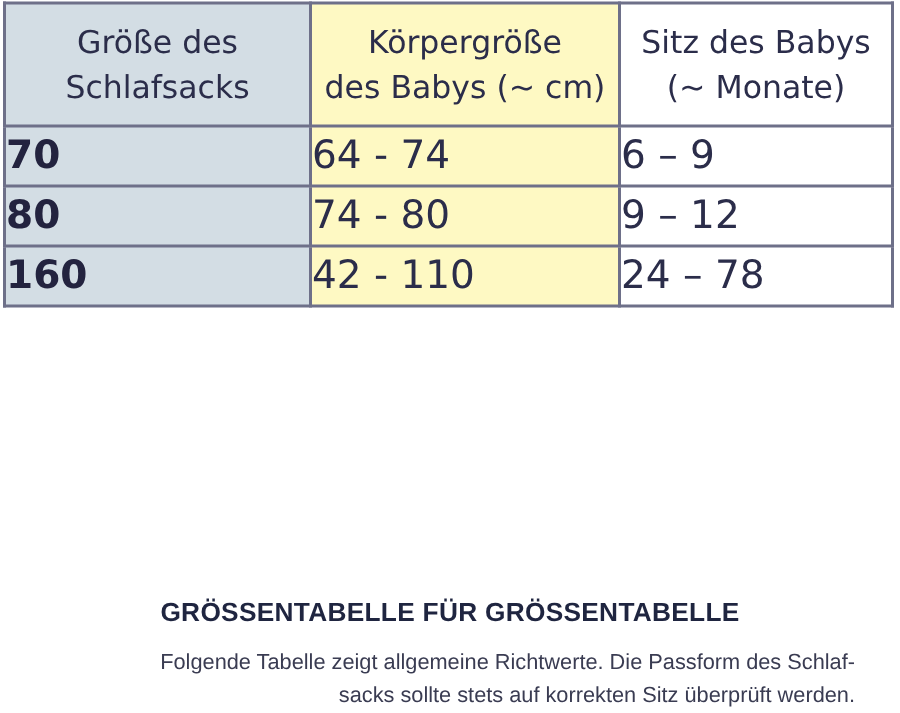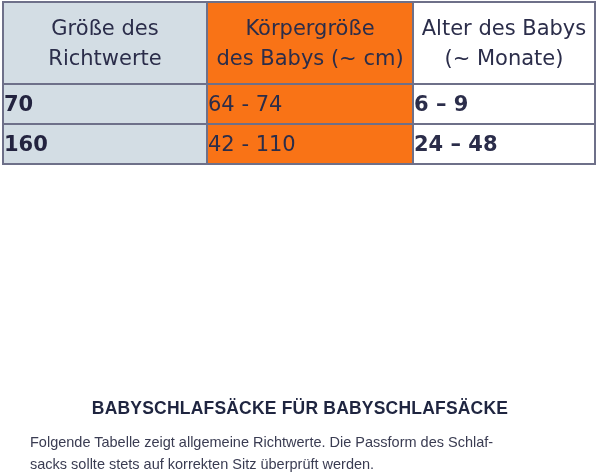--- a/index.html
+++ b/index.html
@@ -1,60 +1,65 @@
 <!DOCTYPE html>
 <html><head>
 <meta charset="utf-8">
 <style>
   html, body { margin:0; padding:0; background:#ffffff; }
   body { width:600px; height:475px; position:relative; overflow:hidden;
          font-family:"DejaVu Sans", sans-serif; color:#2b2d4a; }
   .tbl { position:absolute; left:2px; top:1px; width:594px; border-collapse:collapse; }
   .tbl td, .tbl th { border:2px solid #6e7089; padding:0; }
   .tbl th { font-weight:normal; font-size:21px; line-height:30px; height:80px; color:#2b2d4a; }
-  .tbl td { height:38px; font-size:21px;margin-left:11px; }
+  .tbl td { height:38px; font-size:26px;margin-left:11px; }
   .c1 { background:#d3dde4; width:202px; }
-  .c2 { background:#f97316; width:204px; }
-  .c3 { background:#ffffff;font-weight:bold; }
+  .c2 { background:#fef9c3; width:204px; }
+  .c3 { background:#ffffff; }
   td.c1 { font-weight:bold; color:#23233f; }
   .title { position:absolute; left:0; top:398px; width:600px; text-align:center;
            font-family:"Liberation Sans", sans-serif; font-weight:bold; font-size:17.5px;
            color:#1f2540; letter-spacing:0.2px; }
-  .desc { position:absolute; left:30px; top:431px; width:540px; text-align:left;
+  .desc { position:absolute; left:30px; top:431px; width:540px; text-align:right;
           font-family:"Liberation Sans", sans-serif; font-size:14.5px; line-height:22px; color:#3a3c52; }
 </style>
 </head>
 <body>
 
 <table class="tbl">
   <tbody>
       <tr>
     <th class="c1">
       <div>Größe des</div>
-      <div>Richtwerte</div>
+      <div>Schlafsacks</div>
     </th>
     <th class="c2">
       <div>Körpergröße</div>
       <div>des Babys (~ cm)</div>
     </th>
     <th class="c3">
-      <div>Alter des Babys</div>
+      <div>Sitz des Babys</div>
       <div>(~ Monate)</div>
     </th>
   </tr>
   <tr>
     <td class="c1">70</td>
     <td class="c2">64 - 74</td>
     <td class="c3">6 – 9</td>
   </tr>
   <tr>
+    <td class="c1">80</td>
+    <td class="c2">74 - 80</td>
+    <td class="c3">9 – 12</td>
+  </tr>
+  <tr>
     <td class="c1">160</td>
     <td class="c2">42 - 110</td>
-    <td class="c3">24 – 48</td>
+    <td class="c3">24 – 78</td>
   </tr>
 </tbody>
   </table>
 
-<div class="title">BABYSCHLAFSÄCKE FÜR BABYSCHLAFSÄCKE</div>
+<div class="title">GRÖSSENTABELLE FÜR GRÖSSENTABELLE</div>
 <div class="desc">
   <div>Folgende Tabelle zeigt allgemeine Richtwerte. Die Passform des Schlaf-</div>
   <div>sacks sollte stets auf korrekten Sitz überprüft werden.</div>
 </div>
 
 </body></html>

